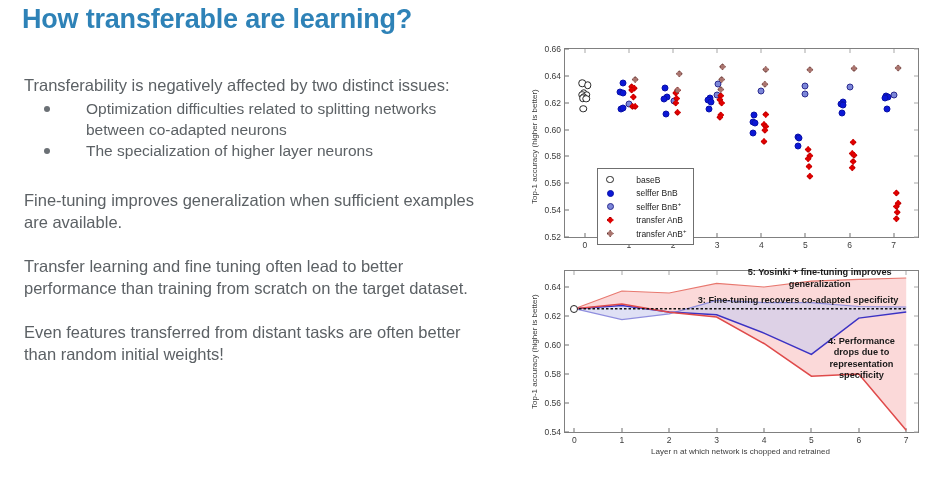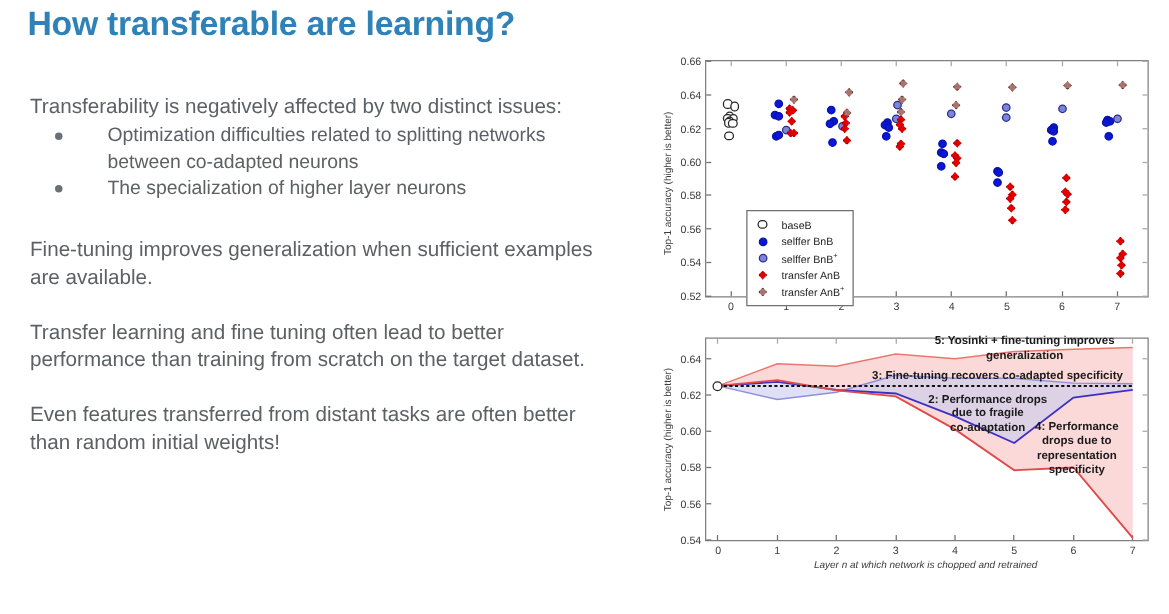--- a/index.html
+++ b/index.html
@@ -65,21 +65,21 @@
 
   .axis-label-y {
     position:absolute;
     transform-origin: 0 0;
     transform: rotate(-90deg);
     font-size:8px; color:#3b3b3b;
     white-space:nowrap;
   }
   .axis-label-x {
     position:absolute; font-size:8px; color:#3b3b3b;
-    white-space:nowrap; text-align:center;font-style:italic;
+    white-space:nowrap; text-align:center;
   }
   .ytick {
     position:absolute; right:100%; margin-right:4px;
     font-size:8.5px; color:#3b3b3b; white-space:nowrap;
     transform:translateY(-50%);
   }
   .ytick-mark {
     position:absolute; left:0; width:4px; height:1px; background:#707070;
     transform:translateY(-50%);
   }
@@ -116,21 +116,21 @@
               clip-path: polygon(50% 0%, 100% 50%, 50% 100%, 0% 50%); }
 
   
   .legend {
     position:absolute; background:#ffffff; border:1px solid #6f6f6f;
     padding:4px 6px 4px 4px;
   }
   .legend-row { display:flex; align-items:center; height:13.5px; }
   .legend-mark { width:16px; display:flex; justify-content:center; align-items:center; }
   .legend-mark .m { position:relative; transform:none; }
-  .legend-text { font-size:8.5px; color:#1d1d1d; margin-left:7px; white-space:nowrap; }
+  .legend-text { font-size:8.5px; color:#1d1d1d; margin-left:18px; white-space:nowrap; }
   .legend-text sup { font-size:6px; }
 
   
   .annot {
     position:absolute; font-size:9.2px; font-weight:bold; color:#1a1a1a;
     line-height:11.5px; white-space:pre-line; text-align:center;
   }
   .annot.center { text-align:center; }
 
   svg.band { position:absolute; left:0; top:0; }
@@ -393,23 +393,20 @@
             <polygon points="9.5,37.7 56.9,48.6 104.2,42.8 151.6,29.3 199.0,31.6 246.4,31.6 293.8,35.5 341.2,36.0 341.2,40.9 293.8,47.1 246.4,83.4 199.0,62.1 151.6,43.8 104.2,40.9 56.9,34.5 9.5,37.7" fill="#c9ccef" fill-opacity="0.6" stroke="none"></polygon>
             <polyline points="9.5,37.7 56.9,20.0 104.2,22.0 151.6,12.3 199.0,16.0 246.4,10.2 293.8,8.4 341.2,7.0" fill="none" stroke="#e8786f" stroke-width="1.2"></polyline>
             <polyline points="9.5,37.7 56.9,48.6 104.2,42.8 151.6,29.3 199.0,31.6 246.4,31.6 293.8,35.5 341.2,36.0" fill="none" stroke="#8f8ede" stroke-width="1.2"></polyline>
             <polyline points="9.5,37.7 56.9,34.5 104.2,40.9 151.6,43.8 199.0,62.1 246.4,83.4 293.8,47.1 341.2,40.9" fill="none" stroke="#3b32c4" stroke-width="1.5"></polyline>
             <polyline points="9.5,37.7 56.9,33.1 104.2,41.3 151.6,46.1 199.0,72.5 246.4,105.2 293.8,103.0 341.2,159.3" fill="none" stroke="#df4a4a" stroke-width="1.5"></polyline>
             <polyline points="9.5,37.7 56.9,37.7 104.2,37.7 151.6,37.7 199.0,37.7 246.4,37.7 293.8,37.7 341.2,37.7" fill="none" stroke="#111111" stroke-width="1.6" stroke-dasharray="2.5,2"></polyline>
           </svg>
           <div class="pt circ baseB" style="left: 9.47651px; top: 37.7117px; width: 8px; height: 8px; z-index: 5;"></div>
           <div class="annot center" style="left: 156.362px; top: -3.62613px; z-index: 6;">5: Yosinki + fine-tuning improves generalization</div>
           <div class="annot center" style="left: 132.671px; top: 23.9324px; z-index: 6;">3: Fine-tuning recovers co-adapted specificity</div>
-          <div class="annot center" style="left: 177.685px; top: 42.7883px; z-index: 6;">2: Performance drops
-due to fragile
-co-adaptation</div>
           <div class="annot center" style="left: 263px; top: 64.545px; z-index: 6;">4: Performance
 drops due to
 representation
 specificity</div>
         </div>
       <div class="axis-label-x" id="bot-xlabel" style="left: 48px; width: 353px; top: 187px;">Layer n at which network is chopped and retrained</div>
     </div>
 
   </div>
 

